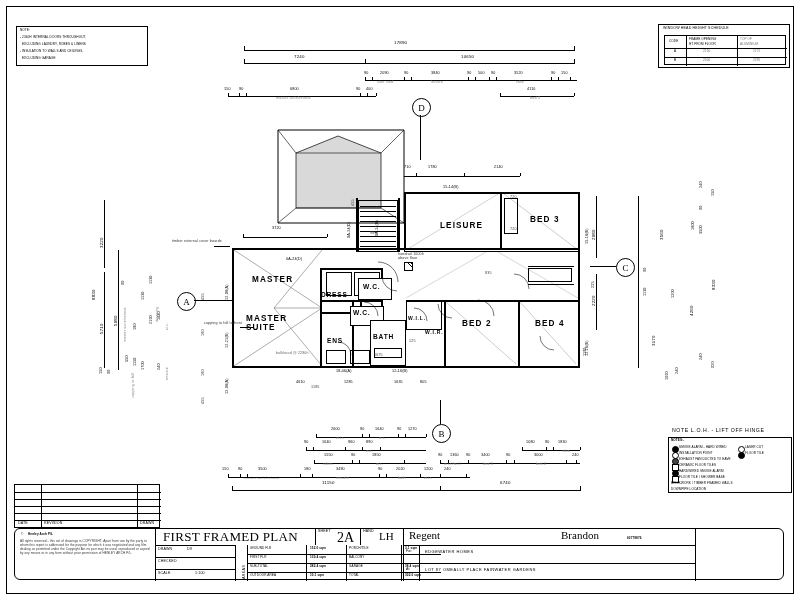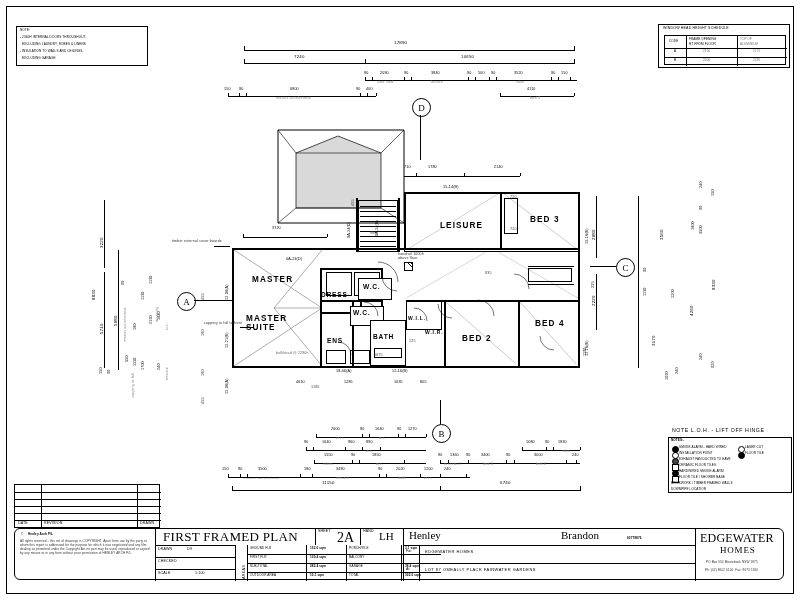--- a/index.html
+++ b/index.html
@@ -284,21 +284,21 @@
   <div class="t room" style="left:252px;top:276px;">MASTER</div>
   <div class="t room" style="left:246px;top:314px;width:54px;white-space:normal;line-height:1.15;">MASTER SUITE</div>
   <div class="t roomS" style="left:321px;top:292px;">DRESS</div>
   <div class="t roomS" style="left:327px;top:338px;">ENS</div>
   <div class="t roomS" style="left:363px;top:284px;">W.C.</div>
   <div class="t roomS" style="left:353px;top:310px;">W.C.</div>
   <div class="t roomS" style="left:373px;top:334px;">BATH</div>
   <div class="t roomS" style="left:425px;top:330px;font-size:5px;">W.I.R.</div>
   <div class="t roomS" style="left:408px;top:316px;font-size:5px;">W.I.L.</div>
   <div class="t room" style="left:440px;top:222px;">LEISURE</div>
-  <div class="t room" style="left:462px;top:335px;">BED 2</div>
+  <div class="t room" style="left:462px;top:320px;">BED 2</div>
   <div class="t room" style="left:530px;top:216px;">BED 3</div>
   <div class="t room" style="left:535px;top:320px;">BED 4</div>
 
   <div class="t tiny2" style="left:172px;top:240px;width:52px;white-space:normal;color:#333;">timber external cover boards</div>
   <div class="t tiny2" style="left:204px;top:322px;width:44px;white-space:normal;color:#333;">capping to fall to front</div>
   <div class="t tiny2" style="left:276px;top:352px;width:34px;white-space:normal;color:#666;">bulkhead @ 2280h</div>
   <div class="t tiny2" style="left:398px;top:253px;width:36px;white-space:normal;color:#333;">handrail 1000h above floor</div>
   <div class="ln hl" style="left:214px;top:246px;width:16px;"></div>
   <div class="ln hl" style="left:240px;top:327px;width:14px;"></div>
 
@@ -592,30 +592,24 @@
     <div class="ln vl" style="left:345px;top:0;height:16px;"></div>
     <div class="t tiny2" style="left:303px;top:1px;">SHEET</div>
     <div class="t serif" style="left:322px;top:2px;font-size:14px;">2A</div>
     <div class="t tiny2" style="left:348px;top:1px;">HAND</div>
     <div class="t serif" style="left:364px;top:2px;font-size:11px;">LH</div>
     <div class="ln vl" style="left:388px;top:0;height:52px;"></div>
 
     <div class="ln hl" style="left:388px;top:16px;width:292px;"></div>
     <div class="ln hl" style="left:388px;top:34px;width:292px;"></div>
     <div class="ln vl" style="left:404px;top:16px;height:36px;"></div>
-    <div class="t serif" style="left:394px;top:1px;font-size:11px;">Henley</div>
+    <div class="t serif" style="left:394px;top:1px;font-size:11px;">Regent</div>
     <div class="t serif" style="left:546px;top:1px;font-size:11px;">Brandon</div>
     <div class="t tiny" style="left:612px;top:8px;font-weight:700;">60779876</div>
     <div class="t tiny2" style="left:391px;top:21px;">For</div>
     <div class="t lbl" style="left:410px;top:21px;letter-spacing:.5px;">EDGEWATER HOMES</div>
     <div class="t tiny2" style="left:391px;top:39px;">At</div>
     <div class="t lbl" style="left:410px;top:39px;letter-spacing:.5px;">LOT 87 OMEALLY PLACE FAIRWATER GARDENS</div>
     <div class="ln vl" style="left:680px;top:0;height:52px;"></div>
 
-    <div style="position:absolute;left:680px;top:0;width:90px;height:52px;">
-      <div class="t serif" style="left:5px;top:3px;font-size:12px;letter-spacing:.2px;">EDGEWATER</div>
-      <div class="t serif" style="left:25px;top:17px;font-size:9px;letter-spacing:.8px;">HOMES</div>
-      <div class="t tiny" style="left:11px;top:32px;color:#333;">PO Box 550 Moorebank NSW 1875</div>
-      <div class="t tiny" style="left:10px;top:40px;color:#333;">Ph: (02) 8602 6100  Fax: 9673 5560</div>
-    </div>
   </div>
 
 </div>
 
 </body></html>

